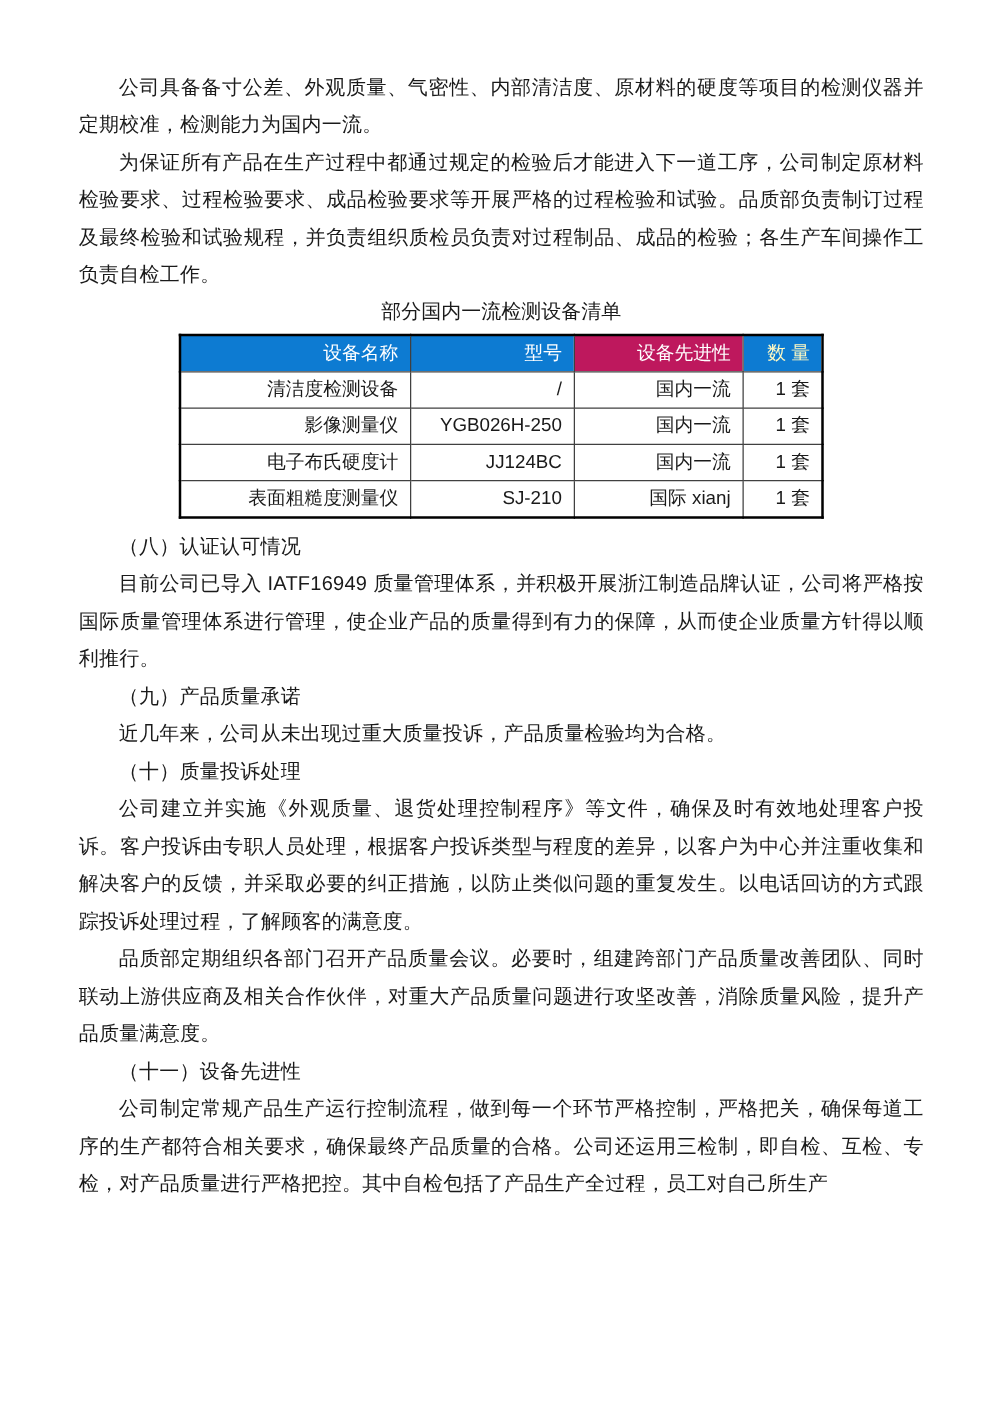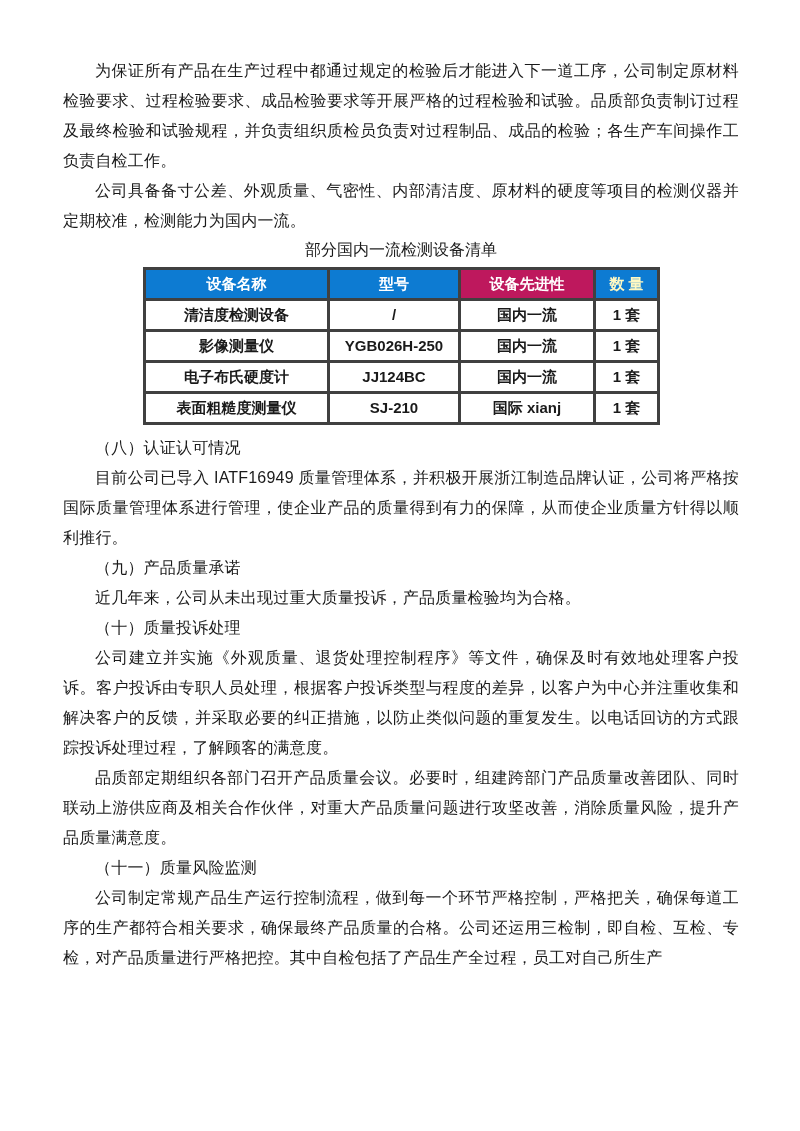--- a/index.html
+++ b/index.html
@@ -42,42 +42,42 @@
     text-align: center;
   }
   table.tbl {
     border-collapse: collapse;
     table-layout: fixed;
     width: 514px;
     margin: 3px 0 8px 80px;
     border: 2px solid #000;
   }
   table.tbl th, table.tbl td {
-    border: 3px solid #404040;
+    border: 1px solid #404040;
     font-size: 15px;
-    font-weight: bold;
-    text-align: center;
+    font-weight: normal;
+    text-align: right;
     padding: 2px 9px;
     height: 24px;
     line-height: 20px;
     overflow: hidden;
     white-space: nowrap;
   }
   table.tbl th { color: #ffffff; }
   table.tbl td { background: #ffffff; color: #1a1a1a; }
   .c0 { width: 184px; } .c1 { width: 131px; } .c2 { width: 135px; } .c3 { width: 64px; }
 </style>
 </head>
 <body>
 
 <div class="page">
   <div class="content">
 
+    <p class="body">公司具备备寸公差、外观质量、气密性、内部清洁度、原材料的硬度等项目的检测仪器并定期校准，检测能力为国内一流。</p>
     <p class="body">为保证所有产品在生产过程中都通过规定的检验后才能进入下一道工序，公司制定原材料检验要求、过程检验要求、成品检验要求等开展严格的过程检验和试验。品质部负责制订过程及最终检验和试验规程，并负责组织质检员负责对过程制品、成品的检验；各生产车间操作工负责自检工作。</p>
-    <p class="body">公司具备备寸公差、外观质量、气密性、内部清洁度、原材料的硬度等项目的检测仪器并定期校准，检测能力为国内一流。</p>
 
     <p class="caption">部分国内一流检测设备清单</p>
 
     <table class="tbl">
       <colgroup>
         <col class="c0">
           <col class="c1">
           <col class="c2">
           <col class="c3">
       </colgroup>
@@ -117,17 +117,17 @@
       </tbody>
     </table>
 
     <p class="heading">（八）认证认可情况</p>
     <p class="body">目前公司已导入 IATF16949 质量管理体系，并积极开展浙江制造品牌认证，公司将严格按国际质量管理体系进行管理，使企业产品的质量得到有力的保障，从而使企业质量方针得以顺利推行。</p>
     <p class="heading">（九）产品质量承诺</p>
     <p class="body">近几年来，公司从未出现过重大质量投诉，产品质量检验均为合格。</p>
     <p class="heading">（十）质量投诉处理</p>
     <p class="body">公司建立并实施《外观质量、退货处理控制程序》等文件，确保及时有效地处理客户投诉。客户投诉由专职人员处理，根据客户投诉类型与程度的差异，以客户为中心并注重收集和解决客户的反馈，并采取必要的纠正措施，以防止类似问题的重复发生。以电话回访的方式跟踪投诉处理过程，了解顾客的满意度。</p>
     <p class="body">品质部定期组织各部门召开产品质量会议。必要时，组建跨部门产品质量改善团队、同时联动上游供应商及相关合作伙伴，对重大产品质量问题进行攻坚改善，消除质量风险，提升产品质量满意度。</p>
-    <p class="heading">（十一）质量风险监测</p>
+    <p class="heading">（十一）设备先进性</p>
     <p class="body">公司制定常规产品生产运行控制流程，做到每一个环节严格控制，严格把关，确保每道工序的生产都符合相关要求，确保最终产品质量的合格。公司还运用三检制，即自检、互检、专检，对产品质量进行严格把控。其中自检包括了产品生产全过程，员工对自己所生产</p>
 
   </div>
 </div>
 
 </body></html>

